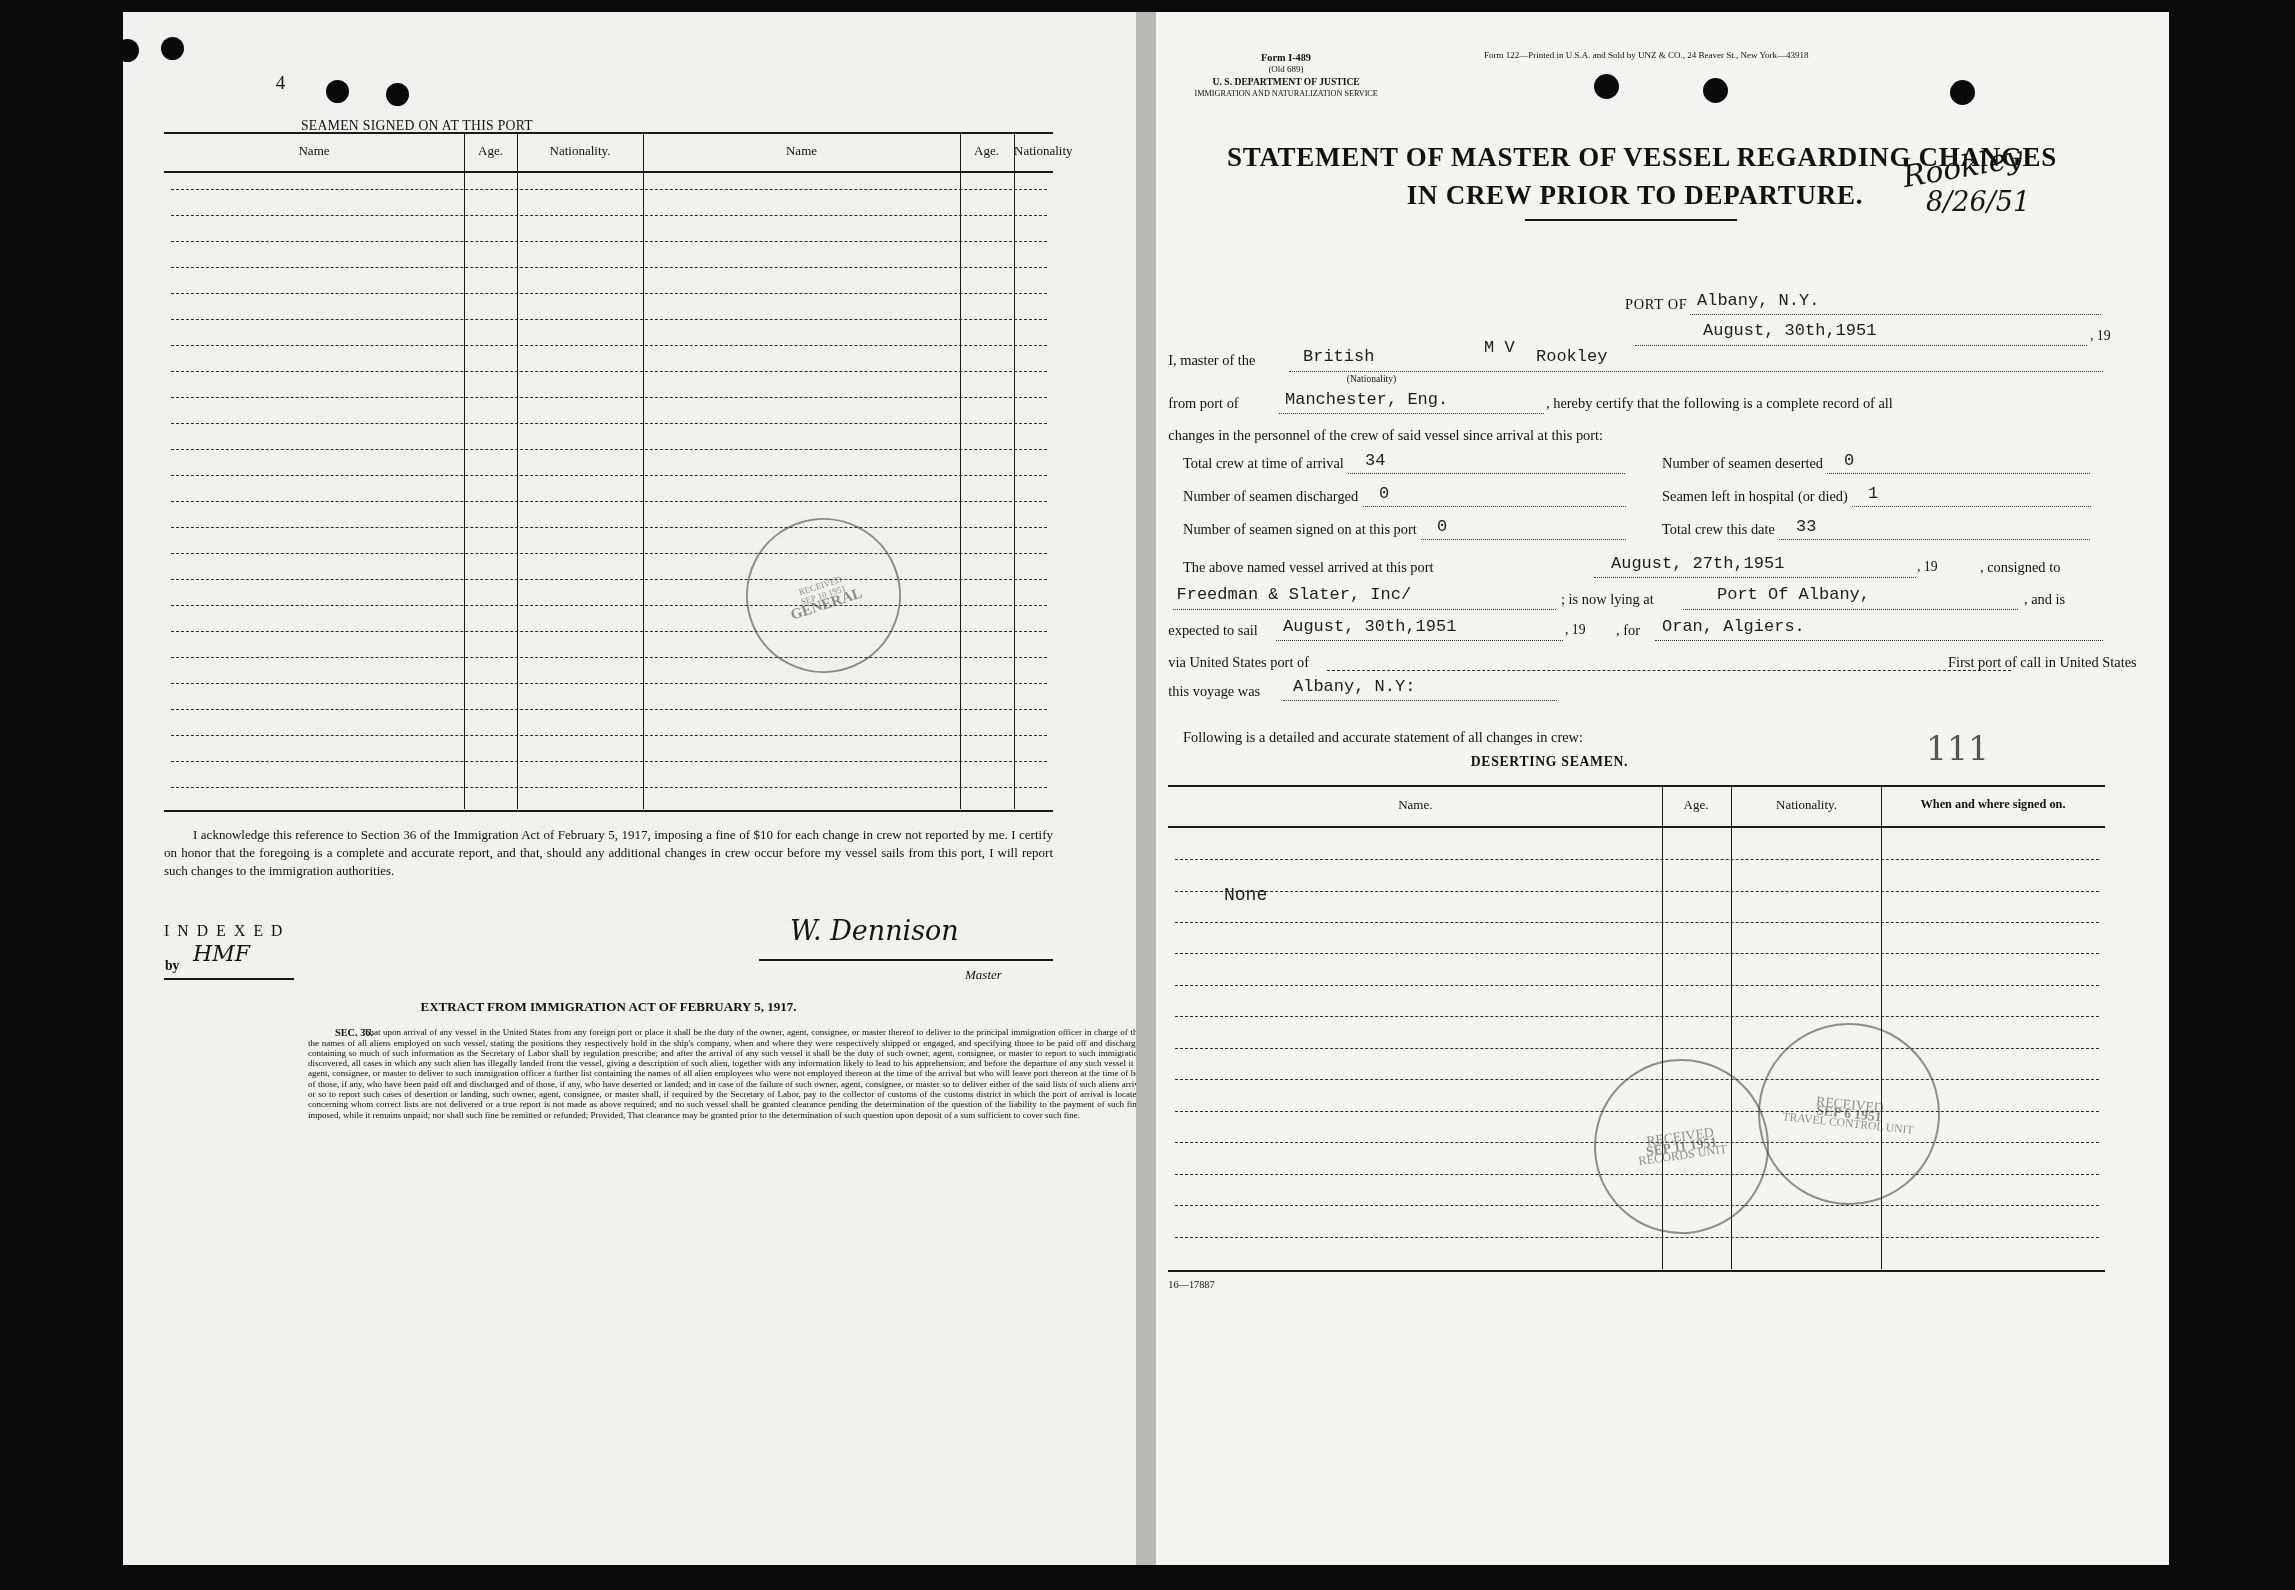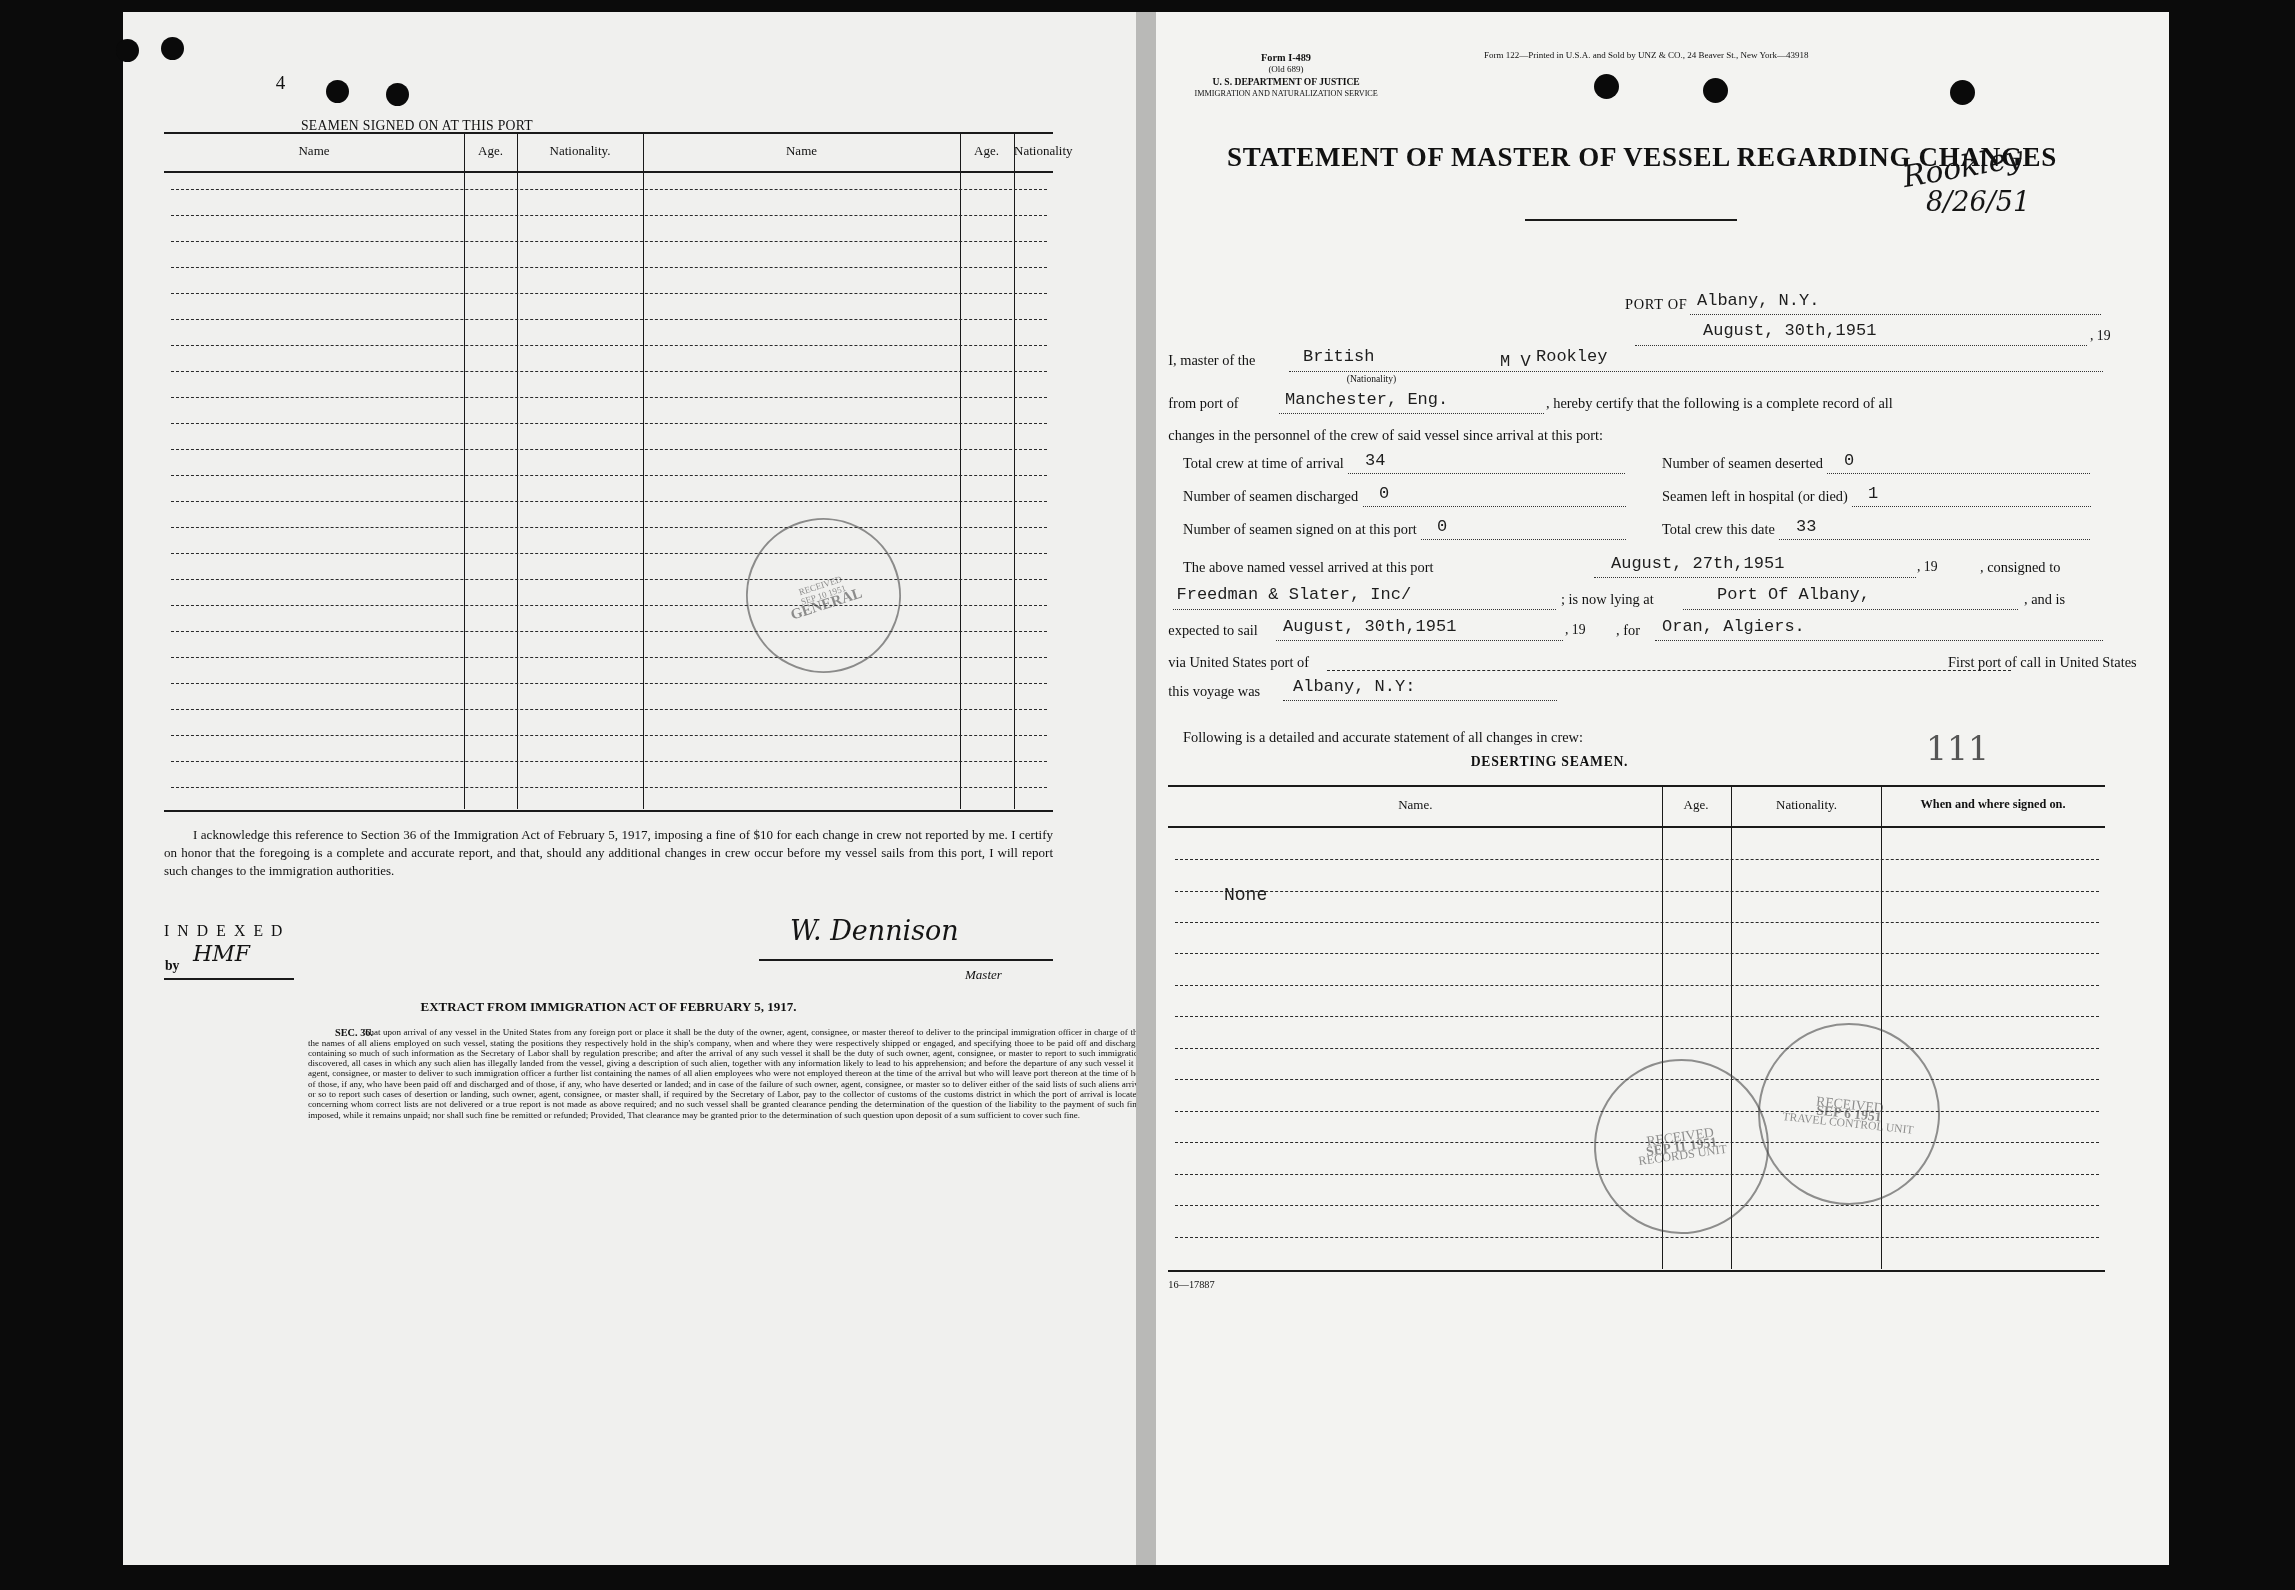--- a/index.html
+++ b/index.html
@@ -119,36 +119,37 @@
     <div class="blob hole" style="left:547px;top:66px;width:25px;height:25px;"></div>
     <div class="blob hole" style="left:794px;top:68px;width:25px;height:25px;"></div>
 
     <div class="t center" style="left:41px;top:40px;width:178px;font-size:10.3px;font-weight:bold;">Form I-489</div>
     <div class="t center" style="left:41px;top:52px;width:178px;font-size:9px;">(Old 689)</div>
     <div class="t center" style="left:13.7px;top:64px;width:233px;font-size:9.6px;font-weight:bold;">U. S. DEPARTMENT OF JUSTICE</div>
     <div class="t center" style="left:13.7px;top:77px;width:233px;font-size:8.2px;">IMMIGRATION AND NATURALIZATION SERVICE</div>
     <div class="t" style="left:328px;top:38px;font-size:9px;">Form 122—Printed in U.S.A. and Sold by UNZ &amp; CO., 24 Beaver St., New York—43918</div>
 
     <div class="t center" style="left:0px;top:130px;width:958px;font-size:27px;font-weight:bold;letter-spacing:0.7px;padding-left:7px;">STATEMENT OF MASTER OF VESSEL REGARDING CHANGES</div>
+    <div class="t center" style="left:0px;top:168px;width:958px;font-size:27px;font-weight:bold;letter-spacing:0.7px;">IN CREW PRIOR TO DEPARTURE.</div>
     <div class="hline" style="left:369px;top:207px;width:212px;height:2.1px;"></div>
 
     <div class="t sig" style="left:746px;top:137px;font-size:30px;transform:rotate(-10deg);">Rookley</div>
     <div class="t sig" style="left:770px;top:174px;font-size:27px;">8/26/51</div>
 
     <div class="t" style="left:469px;top:284px;font-size:14.4px;letter-spacing:0.7px;">PORT OF</div>
     <div class="t hw" style="left:541px;top:279px;font-size:17px;">Albany, N.Y.</div>
     <div class="fieldline" style="left:534px;top:302px;width:411px;"></div>
 
     <div class="t hw" style="left:547px;top:309px;font-size:17px;">August, 30th,1951</div>
     <div class="fieldline" style="left:479px;top:333px;width:452px;"></div>
     <div class="t" style="left:934px;top:316px;font-size:13.7px;">, 19</div>
 
     <div class="t" style="left:12.3px;top:340px;font-size:14.4px;">I, master of the</div>
     <div class="t hw" style="left:147px;top:335px;font-size:17px;">British</div>
-    <div class="t hw" style="left:328px;top:340px;font-size:17px;margin-left:16px;">M V</div>
+    <div class="t hw" style="left:328px;top:326px;font-size:17px;">M V</div>
     <div class="t hw" style="left:380px;top:335px;font-size:17px;">Rookley</div>
     <div class="fieldline" style="left:133px;top:359px;width:814px;"></div>
     <div class="t center" style="left:130px;top:361px;width:171px;font-size:9.6px;">(Nationality)</div>
 
     <div class="t" style="left:12.3px;top:383px;font-size:14.4px;">from port of</div>
     <div class="t hw" style="left:129px;top:378px;font-size:17px;">Manchester, Eng.</div>
     <div class="fieldline" style="left:123px;top:401px;width:265px;"></div>
     <div class="t" style="left:390px;top:383px;font-size:14.4px;">, hereby certify that the following is a complete record of all</div>
     <div class="t" style="left:12.3px;top:415px;font-size:14.4px;">changes in the personnel of the crew of said vessel since arrival at this port:</div>
 

